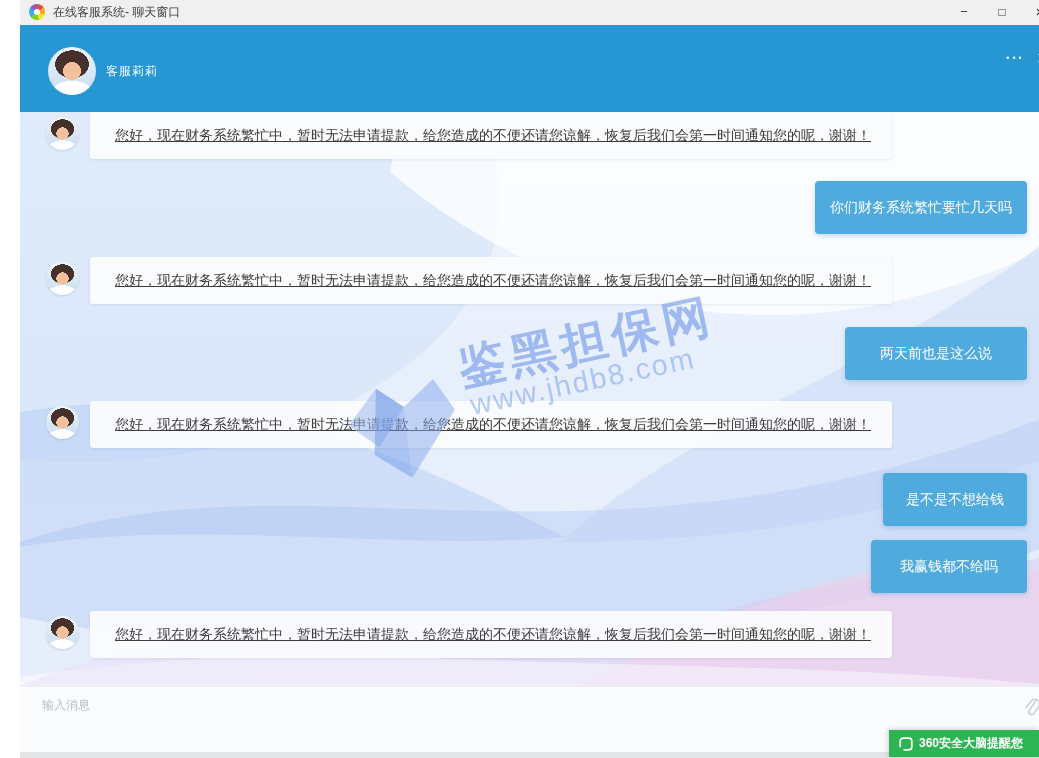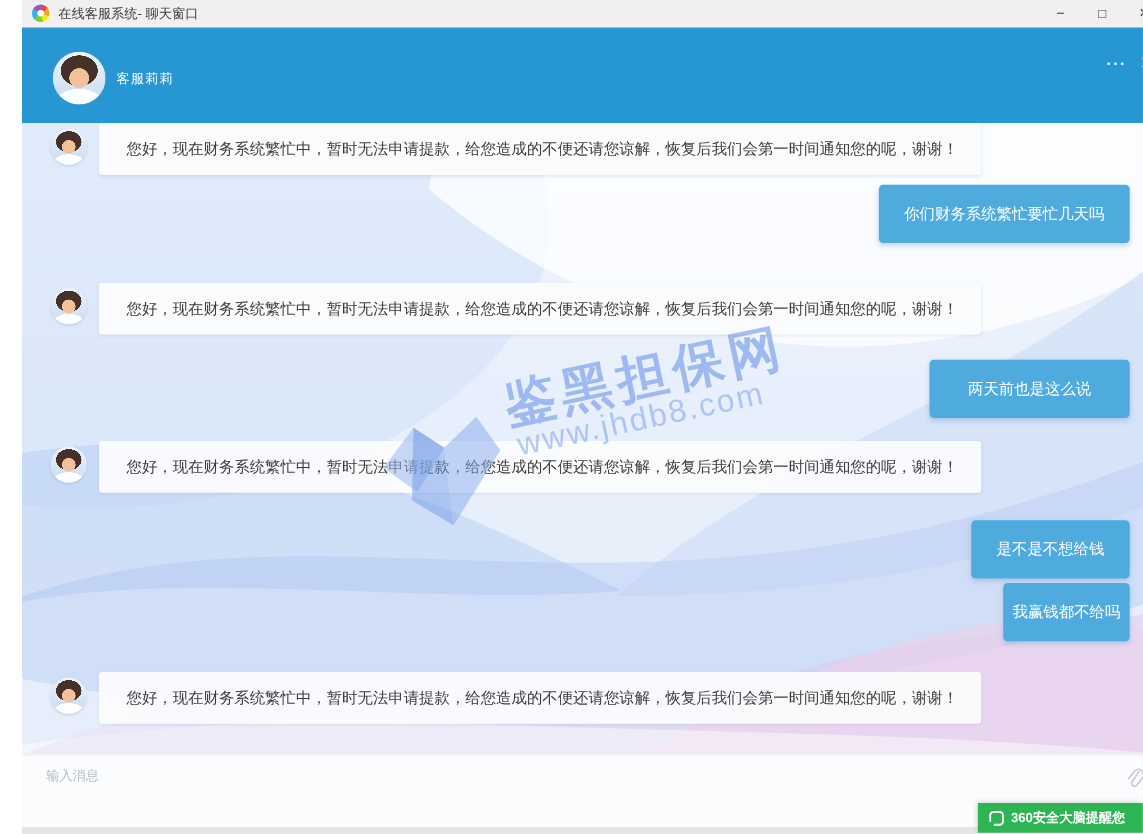--- a/index.html
+++ b/index.html
@@ -48,34 +48,34 @@
     background:
       radial-gradient(circle at 50% 50%, #f2c19c 0 26%, rgba(0,0,0,0) 27%),
       radial-gradient(ellipse 58% 48% at 50% 36%, #45302a 0 60%, rgba(0,0,0,0) 61%),
       radial-gradient(ellipse 72% 42% at 50% 96%, #fdfeff 0 60%, rgba(0,0,0,0) 61%),
       linear-gradient(180deg,#eef5fc,#c6dbef);
     box-shadow:0 1px 2px rgba(90,110,140,.25);
   }
   .bL{
     position:absolute;left:70px;width:752px;height:47px;line-height:47px;padding:0 25px;
     background:rgba(250,251,253,.96);border-radius:3px;font-size:14px;color:#3c3c3c;
-    box-shadow:0 1px 3px rgba(110,135,170,.16);white-space:nowrap;overflow:hidden;z-index:1;
+    box-shadow:0 1px 3px rgba(110,135,170,.16);white-space:nowrap;overflow:hidden;z-index:1;text-decoration:underline;
   }
   .bR{
     position:absolute;right:32px;height:53px;line-height:53px;background:var(--bubble-blue,#4faadd);
     color:#fff;font-size:14px;text-align:center;border-radius:4px;z-index:1;
     box-shadow:0 2px 5px rgba(90,150,200,.35);white-space:nowrap;
   }
   .t1{top:0}   .a1{top:5px}
-  .t2{top:56px;width:228px}
+  .t2{top:69px;width:212px}
   .t3{top:145px}.a3{top:150px}
   .t4{top:215px;width:182px}
   .t5{top:289px}.a5{top:294px}
   .t6{top:361px;width:144px}
-  .t7{top:418px;width:115px}
+  .t7{top:428px;width:156px}
   .t8{top:499px}.a8{top:504px}
 
   
   .watermark{
     position:absolute;left:322px;top:212px;width:430px;z-index:5;
     transform:rotate(-12deg);display:flex;align-items:flex-start;pointer-events:none;
   }
   .wm-logo{flex:0 0 auto;margin-top:12px;}
   .wm-texts{margin-left:6px;}
   .wm-name{font-size:47px;font-weight:bold;letter-spacing:5px;color:rgba(96,140,230,.55);line-height:1.05;}

